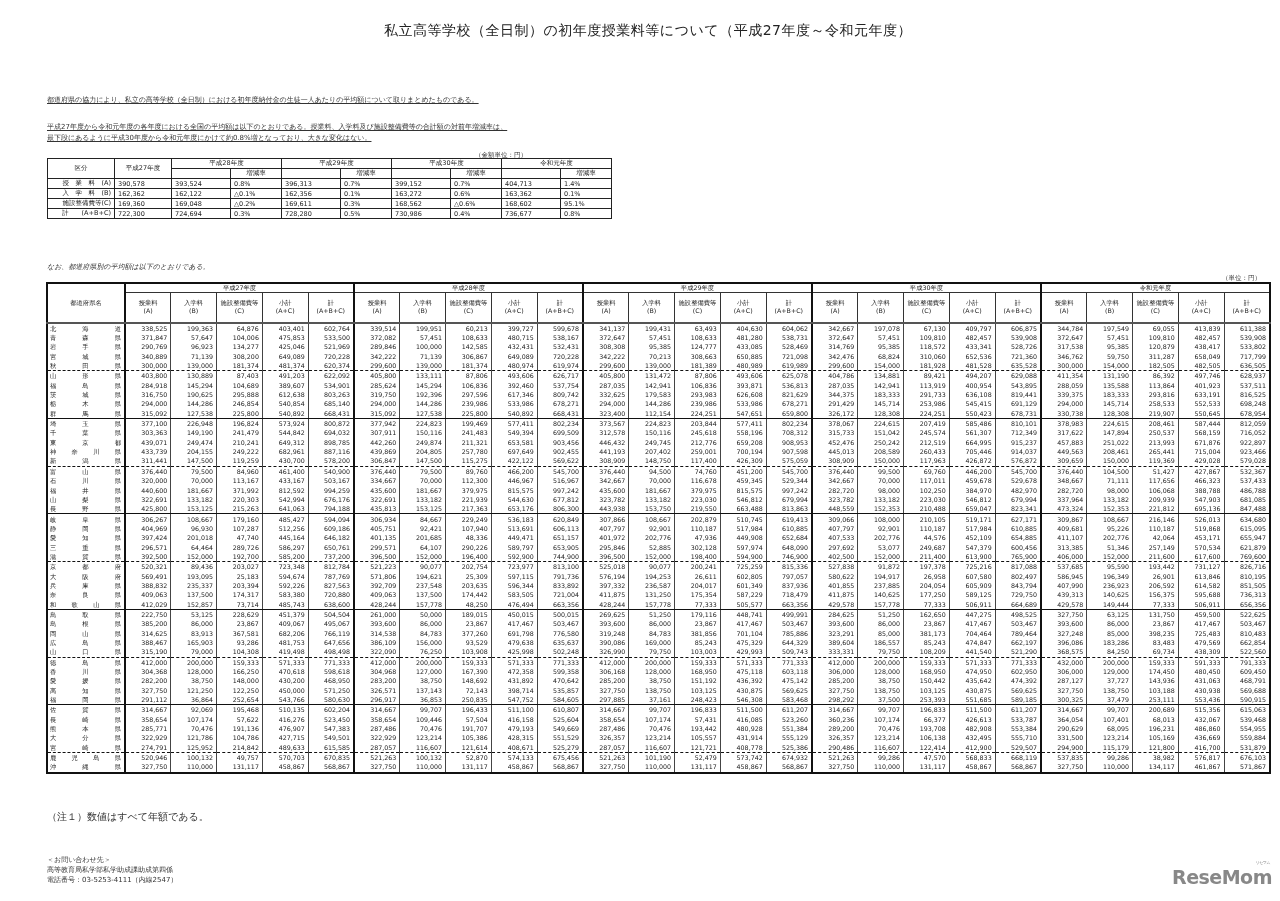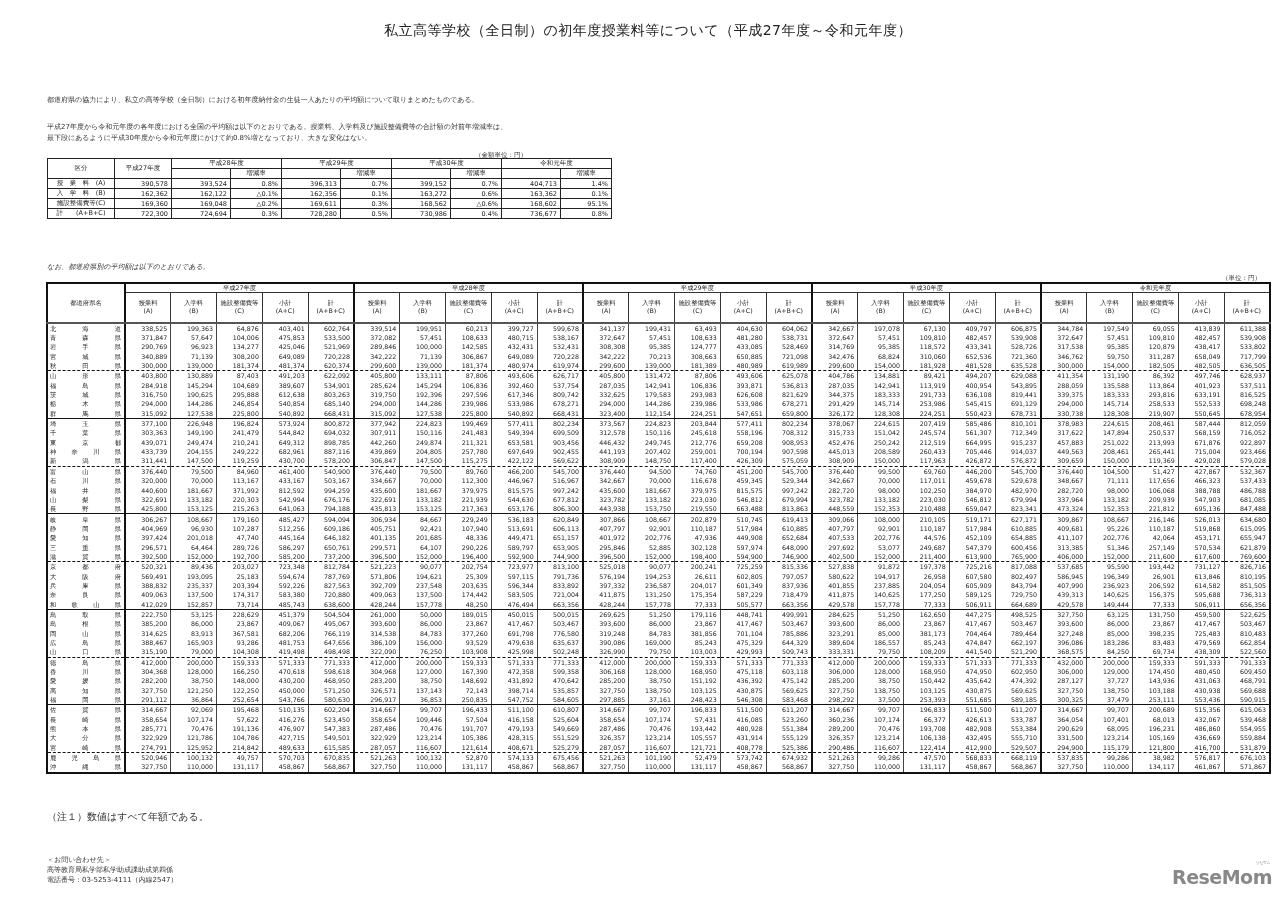--- a/index.html
+++ b/index.html
@@ -1,24 +1,24 @@
 <!DOCTYPE html>
 <html><head>
 <meta charset="utf-8">
 <style>
   html, body { margin:0; padding:0; background:#fff; }
   body { width:1280px; height:901px; position:relative; overflow:hidden; font-family:"DejaVu Sans", sans-serif; color:#222; }
   .title { position:absolute; top:22px; left:8px; width:1280px; text-align:center; font-size:14px; letter-spacing:0.5px; }
-  .intro { position:absolute; left:47px; font-size:7px; color:#333; line-height:11px; }
+  .intro { position:absolute; left:47px; font-size:7px; color:#333; line-height:11px;text-decoration:underline; }
   .unit1 { position:absolute; left:475px; top:151px; font-size:6.5px; color:#333; }
   table.summary { position:absolute; left:47px; top:158px; border-collapse:collapse; font-size:6.5px; }
   table.summary td, table.summary th { border:1px solid #222; padding:0 3px; height:8px; font-weight:normal; white-space:nowrap; }
   table.summary th { text-align:center; }
-  table.summary td.num { text-align:right; }
-  table.summary td.lbl { text-align:center; }
+  table.summary td.num { text-align:left; }
+  table.summary td.lbl { text-align:right; }
   .sub-note { position:absolute; left:47px; top:262px; font-size:7px; color:#333;font-style:italic; }
   .unit2 { position:absolute; left:1222px; top:274px; font-size:6.5px; color:#333; }
   table.main { position:absolute; left:46px; top:282px; width:1225px; border-collapse:collapse; font-size:6.3px; border:2px solid #111; table-layout:fixed; }
   table.main th { font-weight:normal; border:1px solid #333; text-align:center; padding:0; line-height:8px; }
   table.main td { border-left:1px solid #444; border-right:1px solid #444; text-align:right; padding:0 3px 0 0; height:9.35px; line-height:9px; white-space:nowrap; }
   table.main td.pref { text-align:left; padding-left:2px; letter-spacing:0; border-right:2px solid #111; }
   table.main td.grpL { border-left:2px solid #111; }
   table.main tr.sep-dash td { border-bottom:1px dashed #111; }
   table.main tr.sep-solid td { border-bottom:1px solid #111; }
   table.main thead tr.h2 th { border-bottom:2px solid #555; }

